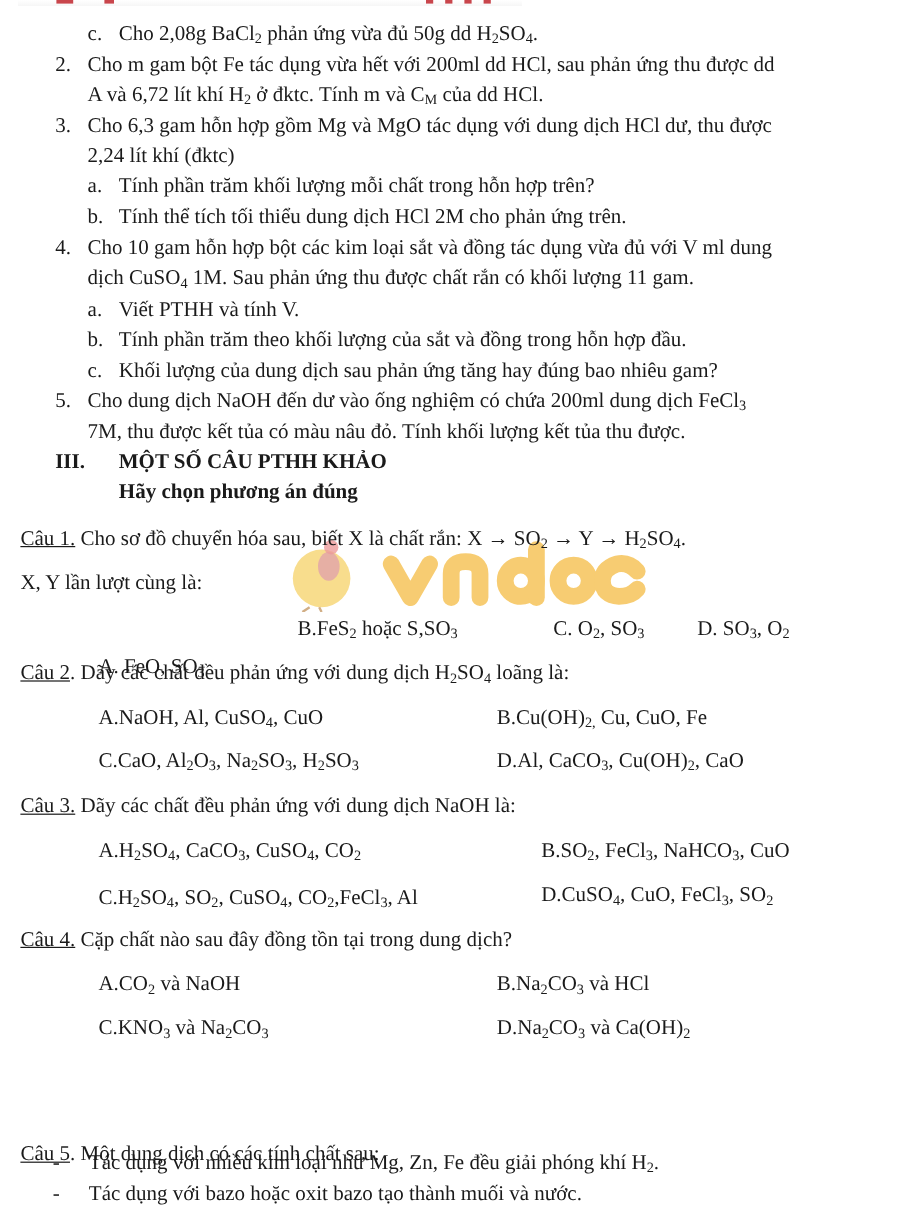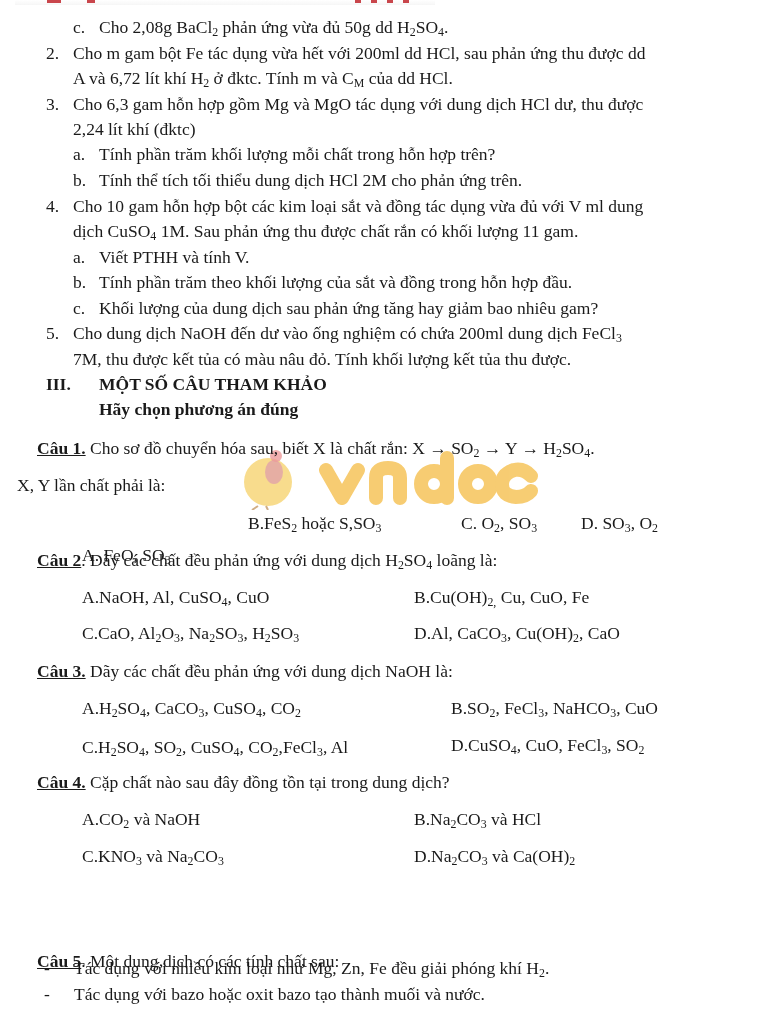--- a/index.html
+++ b/index.html
@@ -12,21 +12,21 @@
   .topstrip {
     position: absolute; left: 15px; top: 0; width: 420px; height: 5px;
     background: linear-gradient(#ffffff, #f6f6f6);
   }
   .topstrip .red { position: absolute; top: 0; height: 3px; background: #c0262d; opacity: .85; }
   .line { position: absolute; white-space: nowrap; line-height: 22px; }
   sub { font-size: 0.68em; vertical-align: -0.25em; line-height: 0; }
   .num { display: inline-block; width: 27px; }
   .sub-lbl { display: inline-block; width: 26px; }
   .bold { font-weight: bold; }
-  .ul { text-decoration: underline; font-weight: bold; margin-left: 20px; }
+  .ul { text-decoration: underline; font-weight: normal; }
   .dash { display: inline-block; width: 30px; }
   .watermark {
     position: absolute; left: 238px; top: 448px; width: 305px; height: 62px;
     pointer-events: none;
   }
 </style>
 </head>
 <body>
 
 <div class="topstrip">
@@ -83,37 +83,37 @@
 <div class="line" style="left:73px;top:220px">
   dịch CuSO<sub>4</sub> 1M. Sau phản ứng thu được chất rắn có khối lượng 11 gam.
 </div>
 <div class="line" style="left:73px;top:246px">
   <span class="sub-lbl">a.</span><span>Viết PTHH và tính V.</span>
 </div>
 <div class="line" style="left:73px;top:271px">
   <span class="sub-lbl">b.</span><span>Tính phần trăm theo khối lượng của sắt và đồng trong hỗn hợp đầu.</span>
 </div>
 <div class="line" style="left:73px;top:297px">
-  <span class="sub-lbl">c.</span><span>Khối lượng của dung dịch sau phản ứng tăng hay giảm bao nhiêu gam?</span>
+  <span class="sub-lbl">c.</span><span>Khối lượng của dung dịch sau phản ứng tăng hay đúng bao nhiêu gam?</span>
 </div>
 
 <div class="line" style="left:46px;top:322px">
   <span class="num">5.</span>Cho dung dịch NaOH đến dư vào ống nghiệm có chứa 200ml dung dịch FeCl<sub>3</sub>
 </div>
 <div class="line" style="left:73px;top:348px">7M, thu được kết tủa có màu nâu đỏ. Tính khối lượng kết tủa thu được.</div>
 
 <div class="line bold" style="left:46px;top:373px">
-  <span style="display:inline-block;width:53px">III.</span><span>MỘT SỐ CÂU THAM KHẢO</span>
+  <span style="display:inline-block;width:53px">III.</span><span>MỘT SỐ CÂU PTHH KHẢO</span>
 </div>
 <div class="line bold" style="left:99px;top:398px">Hãy chọn phương án đúng</div>
 
 <div class="line" style="left:17px;top:437px">
   <span class="ul">Câu 1.</span> Cho sơ đồ chuyển hóa sau, biết X là chất rắn: X <b>→</b> SO<sub>2</sub> <b>→</b> Y <b>→</b> H<sub>2</sub>SO<sub>4</sub>.
 </div>
-<div class="line" style="left:17px;top:474px">X, Y lần chất phải là:</div>
+<div class="line" style="left:17px;top:474px">X, Y lần lượt cùng là:</div>
 <div class="line" style="left:82px;top:544px">A. FeO, SO<sub>3</sub></div>
 <div class="line" style="left:248px;top:512px">B.FeS<sub>2</sub> hoặc S,SO<sub>3</sub></div>
 <div class="line" style="left:461px;top:512px">C. O<sub>2</sub>, SO<sub>3</sub></div>
 <div class="line" style="left:581px;top:512px">D. SO<sub>3</sub>, O<sub>2</sub></div>
 
 <div class="line" style="left:17px;top:549px">
   <span class="ul">Câu 2</span>. Dãy các chất đều phản ứng với dung dịch H<sub>2</sub>SO<sub>4</sub> loãng là:
 </div>
 <div class="line" style="left:82px;top:586px">A.NaOH, Al, CuSO<sub>4</sub>, CuO</div>
 <div class="line" style="left:414px;top:586px">B.Cu(OH)<sub>2,</sub> Cu, CuO, Fe</div>

